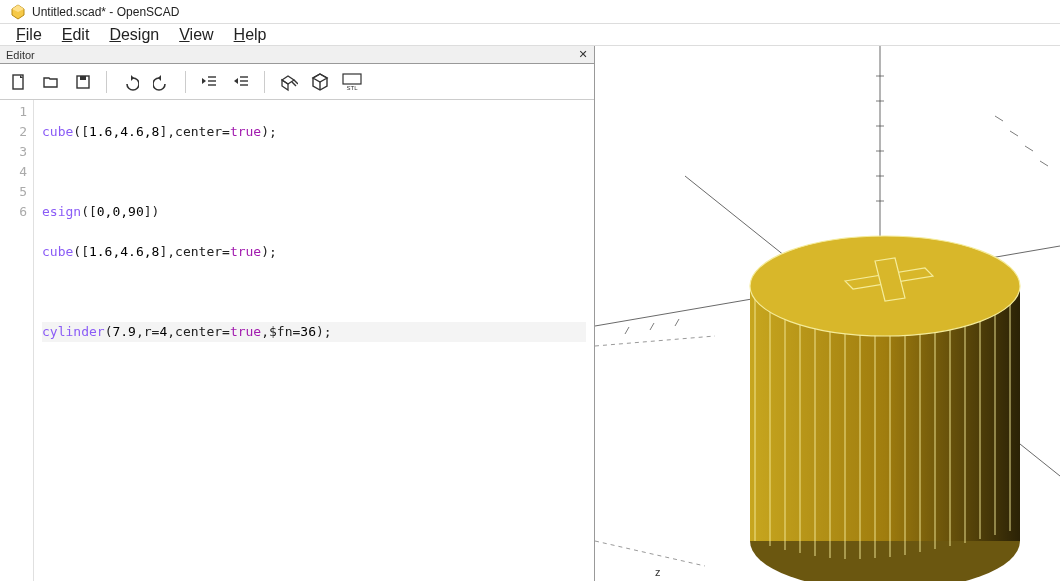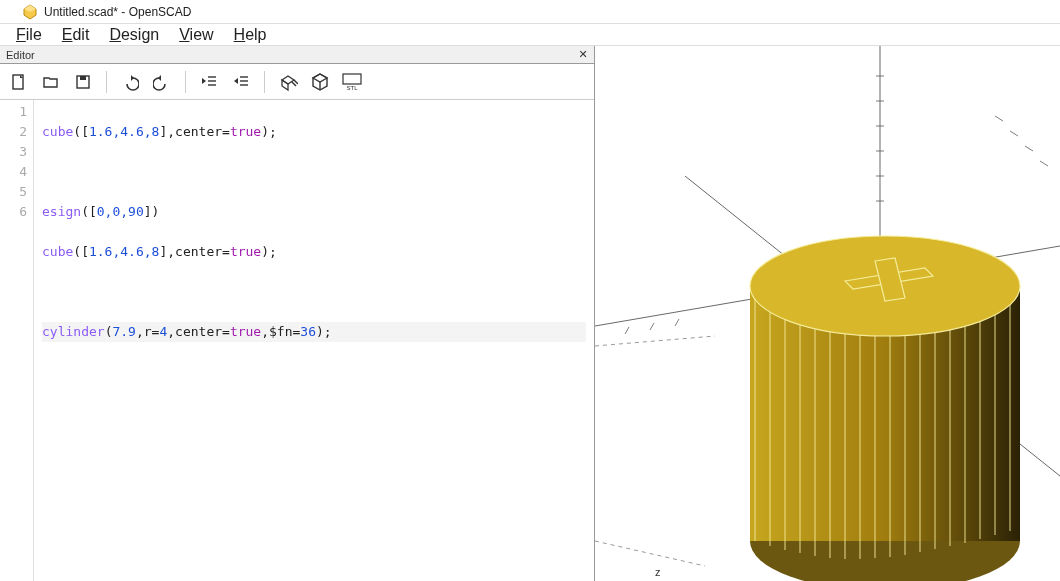--- a/index.html
+++ b/index.html
@@ -1,34 +1,34 @@
 <!DOCTYPE html>
 <html><head>
 <meta charset="utf-8">
 <style>
 * { box-sizing: border-box; margin: 0; padding: 0; }
 body { font-family: "Segoe UI", Tahoma, sans-serif; font-size: 12px; background: #fff; width: 1060px; height: 581px; overflow: hidden; position: relative; }
-.titlebar { height: 24px; background: #fff; display: flex; align-items: center; padding: 0 22px; border-bottom: 1px solid #ddd; }
+.titlebar { height: 24px; background: #fff; display: flex; align-items: center; padding: 0 10px; border-bottom: 1px solid #ddd; }
 .titlebar .icon { width: 16px; height: 16px; margin-right: 6px; }
 .titlebar .title { font-size: 12px; color: #222; }
 .menubar { height: 22px; background: #fff; display: flex; align-items: center; padding: 0 6px; border-bottom: 1px solid #ddd; gap: 0; }
 .menubar .menu { padding: 2px 10px; font-size: 16px; color: #222; }
 .menubar .menu u { text-decoration: underline; }
 .main { display: flex; height: 535px; }
 .leftpane { width: 595px; border-right: 1px solid #999; display: flex; flex-direction: column; }
 .editor-header { height: 18px; background: #f0f0f0; border-bottom: 1px solid #999; padding: 4px 6px; display: flex; align-items: center; font-size: 11px; color: #333; position: relative; }
 .editor-header .close { position: absolute; right: 4px; top: 1px; width: 14px; height: 14px; font-size: 11px; text-align: center; line-height: 14px; }
 .toolbar { height: 36px; background: #fff; border-bottom: 1px solid #ccc; display: flex; align-items: center; padding: 0 8px; gap: 10px; }
 .toolbar .tbtn { width: 22px; height: 22px; display: flex; align-items: center; justify-content: center; }
 .toolbar .sep { width: 1px; height: 22px; background: #ccc; margin: 0 2px; }
 .editor-body { flex: 1; display: flex; overflow: hidden; }
 .gutter { width: 34px; background: #fff; border-right: 1px solid #e0e0e0; font-family: Consolas, monospace; font-size: 13px; color: #aaa; text-align: right; padding: 2px 6px 0 0; line-height: 20px; }
 .code { flex: 1; font-family: Consolas, monospace; font-size: 13px; padding: 2px 8px 0 8px; line-height: 20px; white-space: pre; color: #222; }
 .code .fn { color: #8b5cf6; }
-.code .num { color: #1d4ed8; }
+.code .num { color: #000000; }
 .code .kw { color: #a21caf; }
 .code .par { color: #222; }
 .code .line6 { background: #f4f4f4; display: inline-block; width: 100%; }
 .rightpane { flex: 1; background: #fff; position: relative; }
 .viewport { width: 100%; height: 100%; }
 </style>
 </head>
 <body>
 
 <div class="titlebar">

